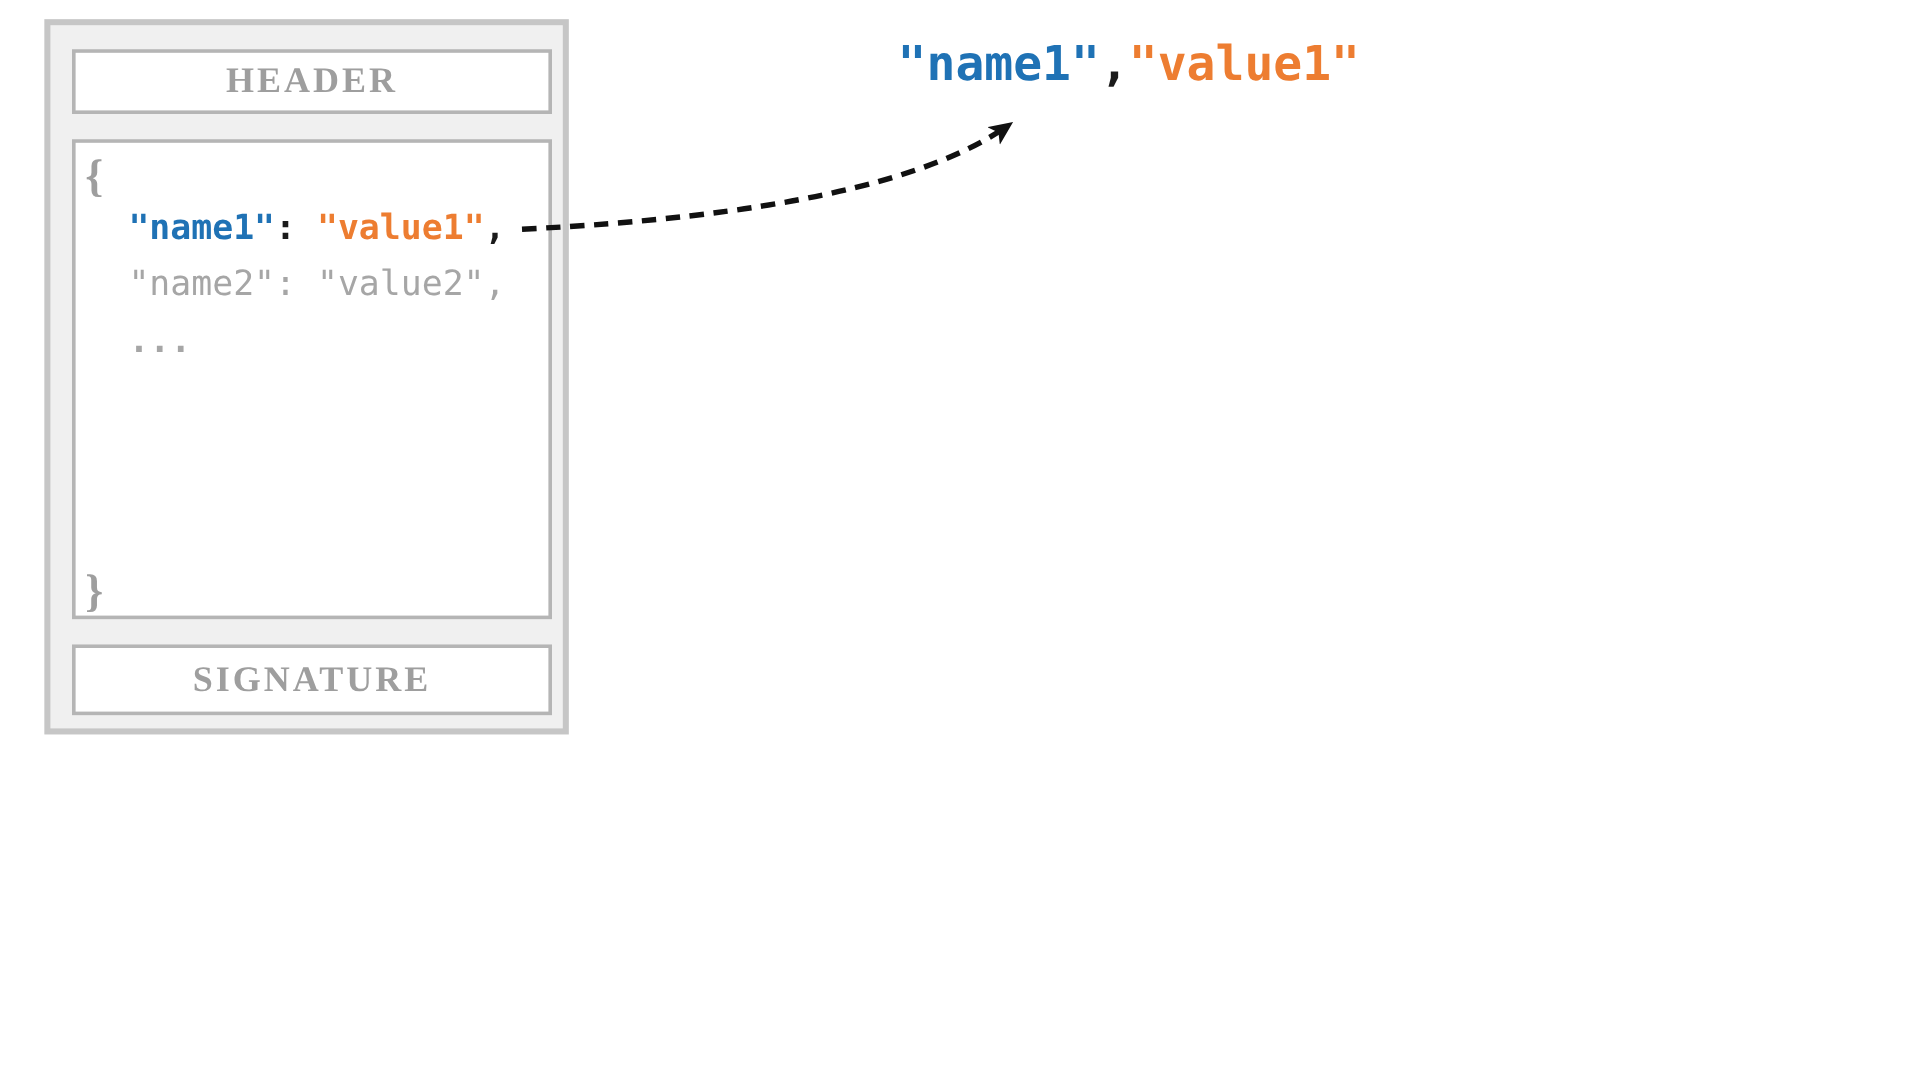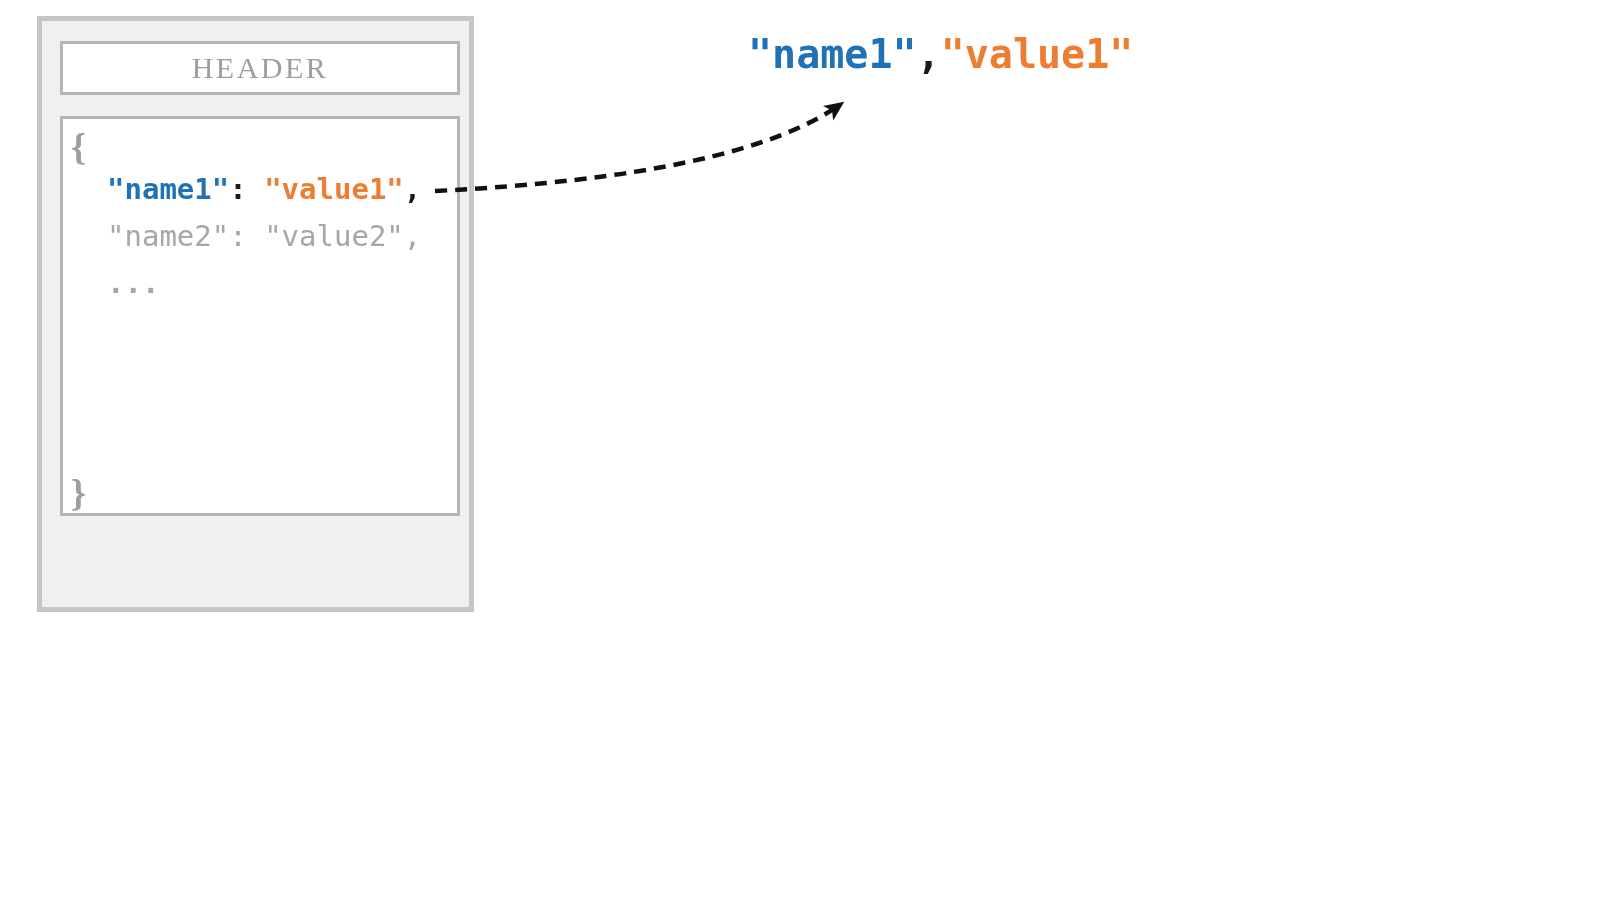--- a/index.html
+++ b/index.html
@@ -35,21 +35,21 @@
     border:3px solid var(--box-border);
   }
   .header-box{top:20px;height:54px;}
   .payload-box{top:95px;height:400px;}
   .signature-box{top:516px;height:59px;}
   .section-label{
     display:block;
     width:100%;
     text-align:center;
     font-family:"Liberation Serif", serif;
-    font-weight:normal;
+    font-weight:bold;
     font-size:30px;
     letter-spacing:2.5px;
     color:var(--label-gray);
   }
   .header-box .section-label{line-height:48px;}
   .signature-box .section-label{line-height:53px;}
   .brace{
     position:absolute;
     left:8px;
     font-family:"Liberation Serif", serif;
@@ -106,20 +106,23 @@
 
       <div class="code-line line1"><span class="tok-name">"name1"</span><span class="tok-punct">: </span><span class="tok-value">"value1"</span><span class="tok-punct">,</span></div>
 
       <div class="code-line line2 muted">"name2": "value2",</div>
 
       <div class="code-line line3 muted">...</div>
 
       <div class="brace brace-close">}</div>
     </div>
 
+    <div class="section signature-box">
+      <span class="section-label">SIGNATURE</span>
+    </div>
 
   </div>
 
   <svg class="arrow-svg" viewBox="0 0 1600 900" xmlns="http://www.w3.org/2000/svg">
     <defs>
       <marker id="arrowhead" markerWidth="26" markerHeight="20" refX="16" refY="9" orient="auto" markerUnits="userSpaceOnUse">
         <path d="M0,0 L20,9 L0,18 L5,9 Z" fill="#111111"></path>
       </marker>
     </defs>
     <path d="M 435,191 Q 740,176 841,104" fill="none" stroke="#111111" stroke-width="4.5" stroke-dasharray="12 8" marker-end="url(#arrowhead)"></path>

